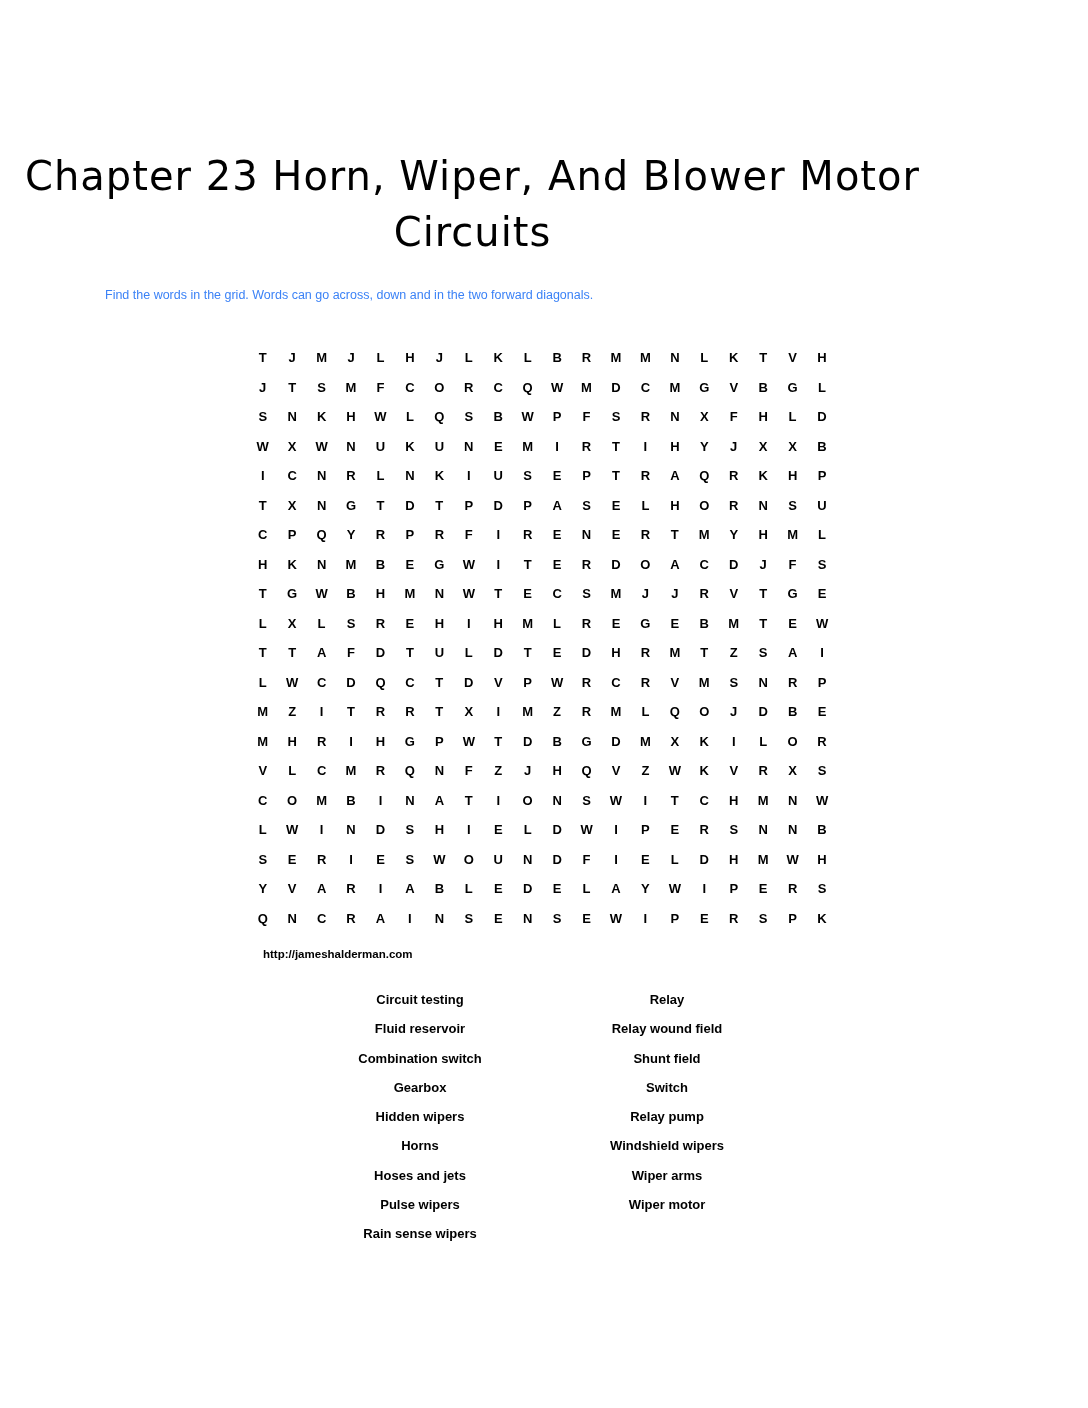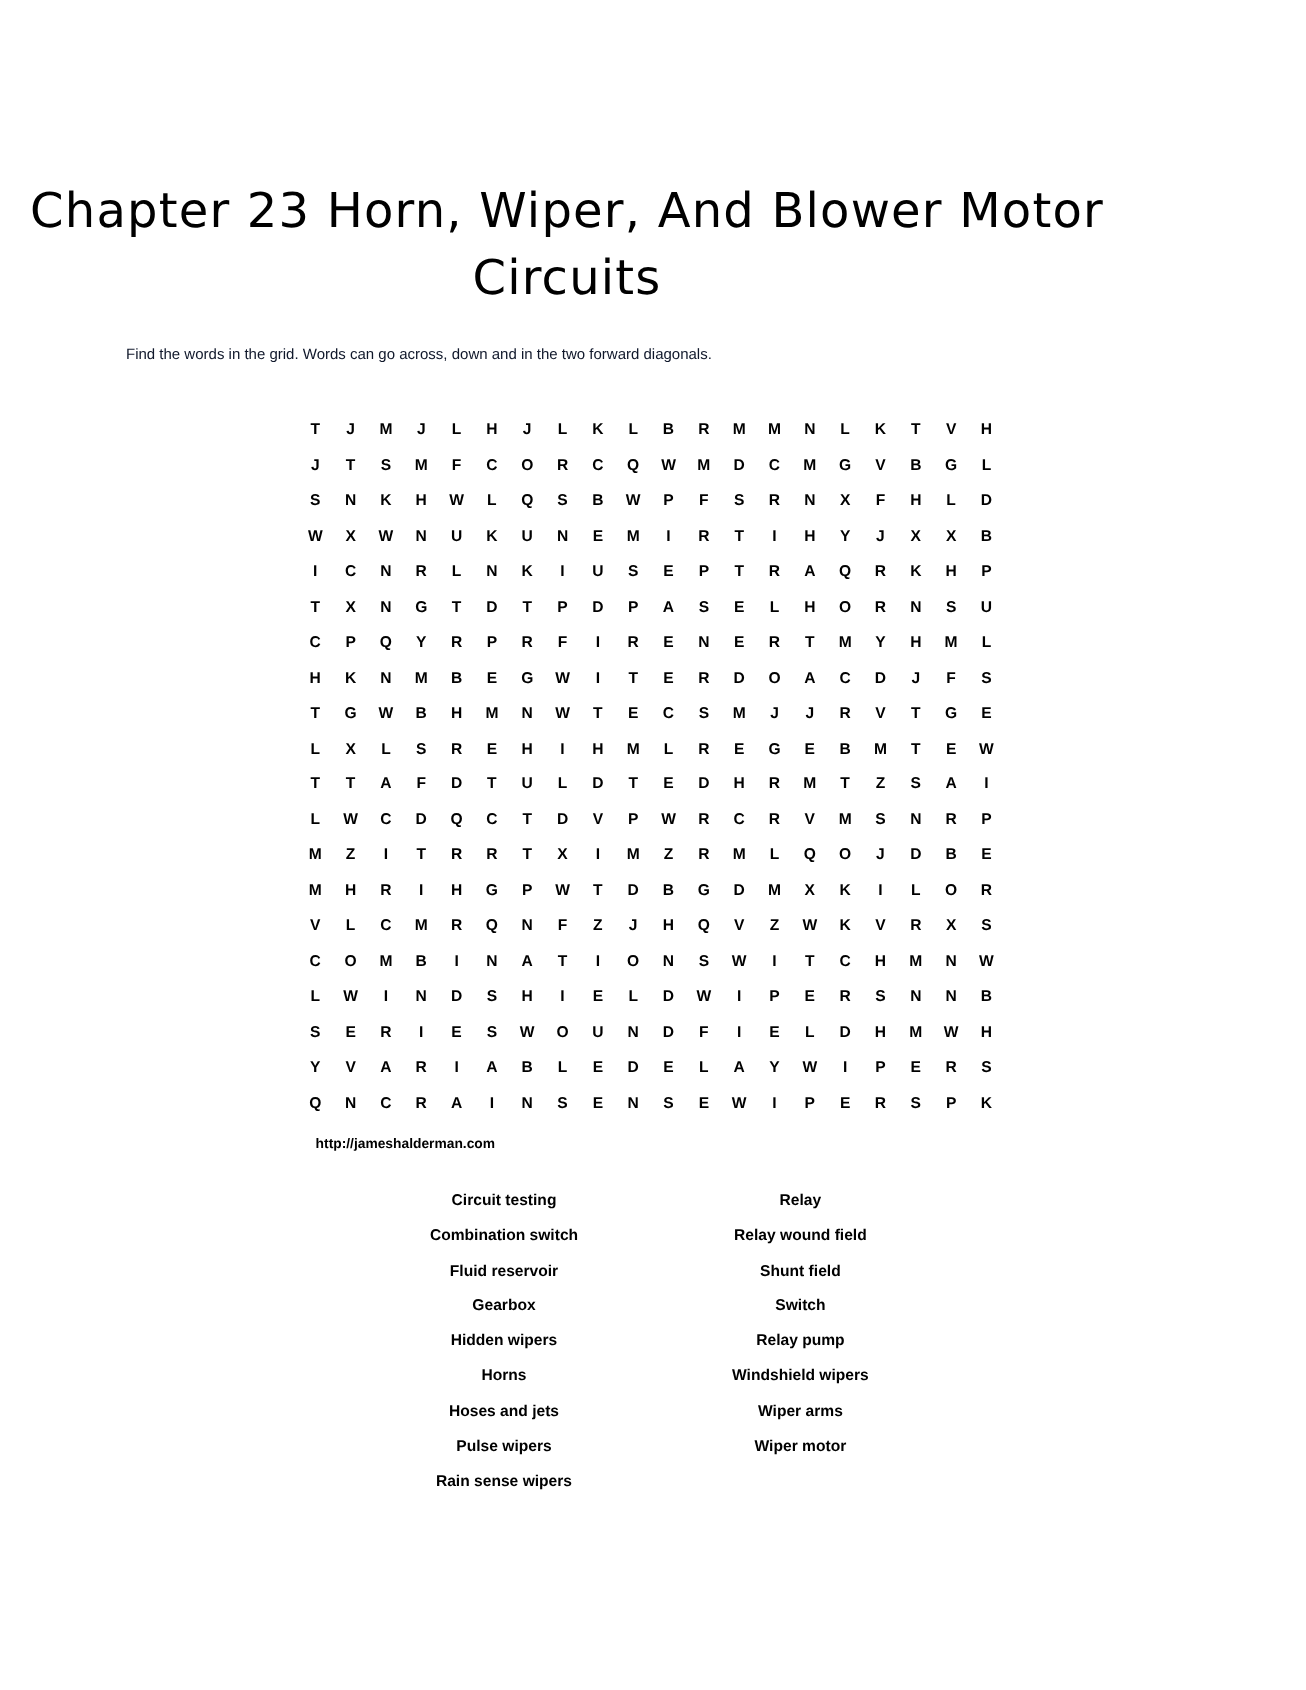--- a/index.html
+++ b/index.html
@@ -22,21 +22,21 @@
     font-weight: normal;
     line-height: 56px;
     color: #000000;
     letter-spacing: 1px;
   }
   .instructions {
     position: absolute;
     top: 288px;
     left: 105px;
     font-size: 12.5px;
-    color: #0f172a;
+    color: #3b82f6;
   }
   .word-grid {
     position: absolute;
     left: 248px;
     top: 343px;
     display: grid;
     grid-template-columns: repeat(20, 29.45px);
     grid-auto-rows: 29.5px;
   }
   .grid-cell {
@@ -484,22 +484,22 @@
     <span class="grid-cell">R</span>
     <span class="grid-cell">S</span>
     <span class="grid-cell">P</span>
     <span class="grid-cell">K</span>
   </div>
 
 <div class="source-url">http://jameshalderman.com</div>
 
 <div class="word-column left" id="word-col-left">
     <div class="word-item">Circuit testing</div>
+    <div class="word-item">Fluid reservoir</div>
     <div class="word-item">Combination switch</div>
-    <div class="word-item">Fluid reservoir</div>
     <div class="word-item">Gearbox</div>
     <div class="word-item">Hidden wipers</div>
     <div class="word-item">Horns</div>
     <div class="word-item">Hoses and jets</div>
     <div class="word-item">Pulse wipers</div>
     <div class="word-item">Rain sense wipers</div>
   </div>
 <div class="word-column right" id="word-col-right">
     <div class="word-item">Relay</div>
     <div class="word-item">Relay wound field</div>

